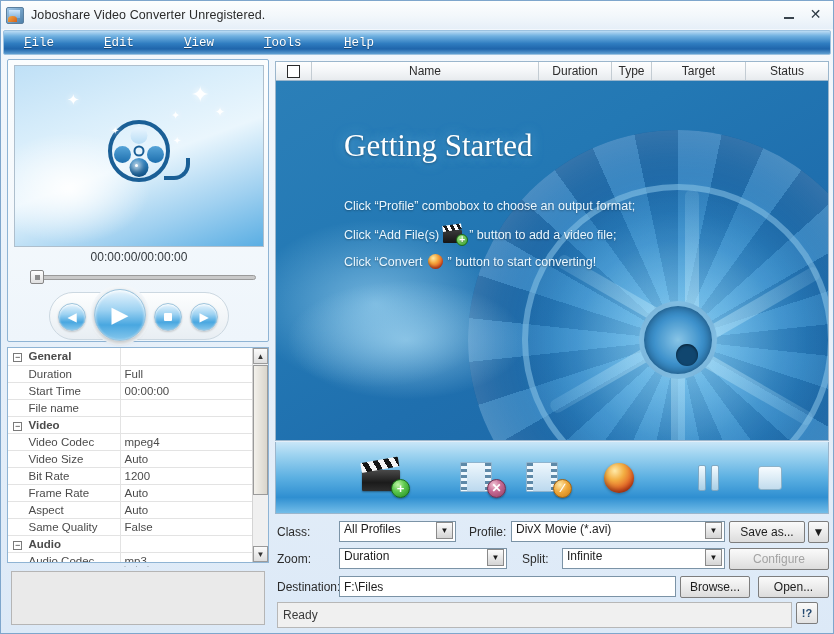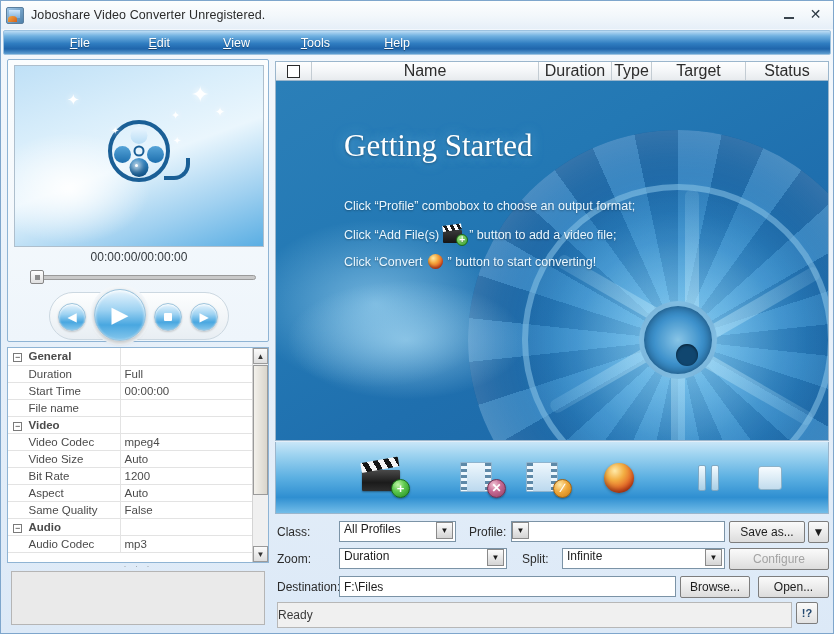--- a/index.html
+++ b/index.html
@@ -58,22 +58,23 @@
 
   
   #menubar {
     position: absolute; left: 2px; top: 29px; width: 828px; height: 25px;
     background: linear-gradient(180deg,#bcdcf4 0%,#6fb0e0 22%,#2f7cc0 55%,#1f65ab 78%,#5f9fd2 100%);
     border: 1px solid #9cc2e0; border-radius: 2px;
     display: flex; align-items: center;
   }
   .menuitem {
     color: #ffffff; font-size: 12.5px; padding: 0 0;
-    text-align: right; text-shadow: 0 1px 1px rgba(0,0,0,.35);
+    text-align: left; text-shadow: 0 1px 1px rgba(0,0,0,.35);
     white-space: nowrap;
+    font-family: Liberation Mono, monospace;
   }
   .menuitem u { text-decoration: underline; }
 
   
   #previewPanel {
     position: absolute; left: 6px; top: 58px; width: 262px; height: 283px;
     background: linear-gradient(180deg,#fbfdfe,#eef5fb);
     border: 1px solid #8fb4d4; border-radius: 2px;
   }
   #videoBox {
@@ -208,21 +209,21 @@
   }
 
   
   #listHeader {
     position: absolute; left: 274px; top: 60px; width: 554px; height: 20px;
     background: linear-gradient(180deg,#fdfdfd,#eceff1);
     border: 1px solid #9bb6cc; display: flex; align-items: stretch;
   }
   .colhdr {
     display: flex; align-items: center; justify-content: center;
-    font-size: 16px; color: #2c2c2c;
+    font-size: 12px; color: #2c2c2c;
     border-right: 1px solid #c3ccd3;
     background: linear-gradient(180deg,#fefefe 0%,#f4f6f8 50%,#e7ebee 100%);
   }
   .colhdr.chk { width: 36px; justify-content: center; }
   .hdrcheck { width: 13px; height: 13px; border: 1px solid #2a2a2a; background: #fff; }
   #gettingStarted {
     position: absolute; left: 274px; top: 80px; width: 554px; height: 360px;
     border: 1px solid #9bb6cc; border-top: none; overflow: hidden;
     background:
       radial-gradient(ellipse 180px 120px at 18% 62%, rgba(180,230,255,.55) 0%, rgba(180,230,255,0) 70%),
@@ -406,21 +407,21 @@
     position: absolute; height: 22px;
     background: linear-gradient(180deg,#fafafa 0%,#ececec 50%,#dcdcdc 100%);
     border: 1px solid #7d7d7d; border-radius: 2px;
     display: flex; align-items: center; justify-content: center;
     font-size: 12px; color: #1d1d1d;
   }
   .btn.disabled { color: #a3a3a3; }
   #statusbar {
     position: absolute; left: 276px; top: 601px; width: 515px; height: 26px;
     background: #f0f0f0; border: 1px solid #b7b7b7;
-    display: flex; align-items: center; 
+    display: flex; align-items: center; padding-left: 5px;
     font-size: 12px; color: #3a3a3a;
   }
   #helpbtn {
     position: absolute; left: 795px; top: 601px; width: 22px; height: 22px;
     background: linear-gradient(180deg,#fafafa,#e2e2e2);
     border: 1px solid #7d7d7d; border-radius: 2px;
     display:flex; align-items:center; justify-content:center;
     font-size: 11px; color: #23486e; font-weight: bold;
   }
   #destInput {
@@ -530,20 +531,25 @@
             <td class="pname">Video Size</td>
             <td class="pval">Auto</td>
           </tr>
           <tr>
             <td class="expander"></td>
             <td class="pname">Bit Rate</td>
             <td class="pval">1200</td>
           </tr>
           <tr>
             <td class="expander"></td>
+            <td class="pname">Frame Rate</td>
+            <td class="pval">Auto</td>
+          </tr>
+          <tr>
+            <td class="expander"></td>
             <td class="pname">Aspect</td>
             <td class="pval">Auto</td>
           </tr>
           <tr>
             <td class="expander"></td>
             <td class="pname">Same Quality</td>
             <td class="pval">False</td>
           </tr>
           <tr>
             <td class="expander"><span class="expbox">−</span></td>
@@ -644,20 +650,21 @@
   </div>
 
   <div class="srow" style="top:520px;width:552px">
     <span class="flabel" style="position:absolute;left:0;top:0">Class:</span>
     <div class="combo" style="left:62px;top:0;width:117px">
       <span class="cval">All Profiles</span>
       <span class="carrow">▼</span>
     </div>
     <span class="flabel" style="position:absolute;left:192px;top:0">Profile:</span>
     <div class="combo" style="left:234px;top:0;width:214px">
+      <span class="cval">DivX Movie  (*.avi)</span>
       <span class="carrow">▼</span>
     </div>
     <div class="btn" style="left:452px;top:0;width:76px">Save as...</div>
     <div class="btn" style="left:531px;top:0;width:21px" style2="">▼</div>
   </div>
 
   <div class="srow" style="top:547px;width:552px">
     <span class="flabel" style="position:absolute;left:0;top:0">Zoom:</span>
     <div class="combo" style="left:62px;top:0;width:168px">
       <span class="cval">Duration</span>

